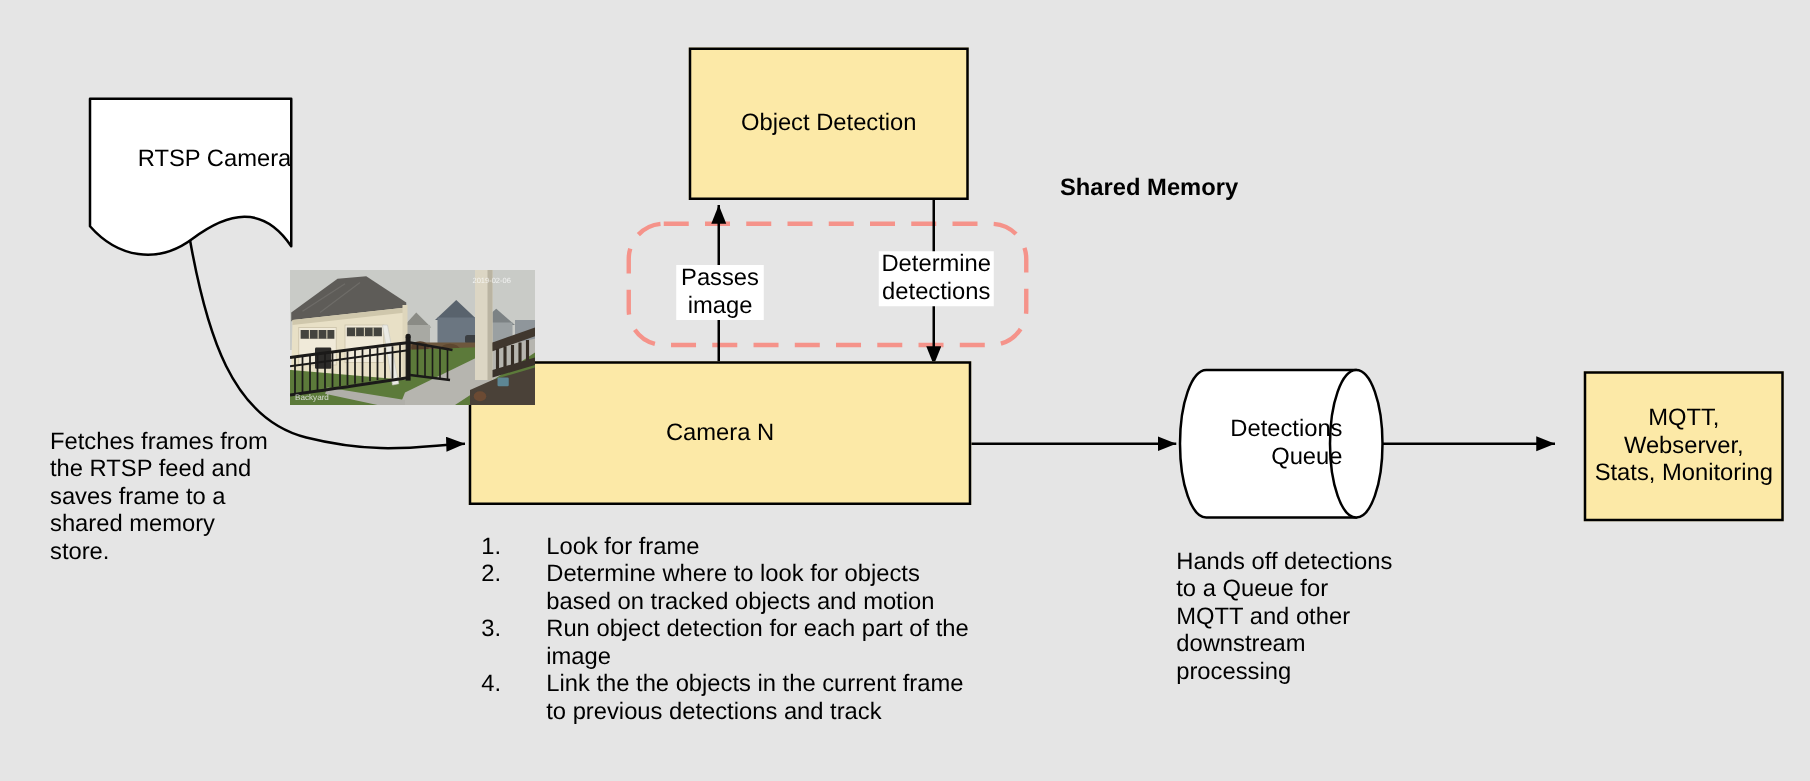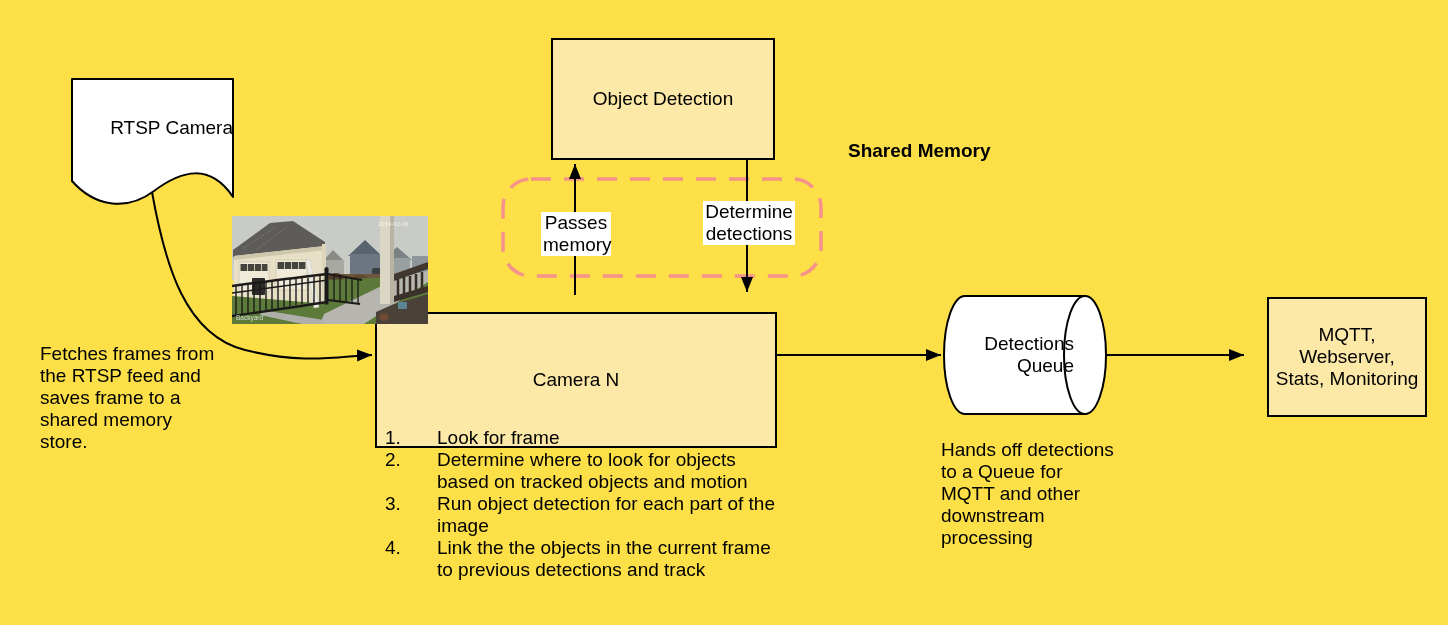--- a/index.html
+++ b/index.html
@@ -1,18 +1,18 @@
 <!DOCTYPE html>
 <html style="--node-fill: #FCE9A7; --node-border: #000000; --sm-outline: #F5938A; --connector: #000000;"><head>
 <meta charset="utf-8">
 <style>
   * { margin:0; padding:0; box-sizing:border-box; }
   html,body { background:#ffffff; }
   body { font-family:"Liberation Sans","DejaVu Sans",sans-serif; color:#000; }
-  .canvas { position:relative; width:1448px; height:625px; background:#fde047; overflow:hidden;
+  .canvas { position:relative; width:1448px; height:625px; background:#e5e5e5; overflow:hidden;
             font-size:19px; line-height:22px;text-decoration:underline; }
   svg.wires { position:absolute; left:0; top:0; width:1448px; height:625px; }
   .wire { stroke:var(--connector,#000); stroke-width:2; fill:none; }
   .shape { stroke:var(--connector,#000); stroke-width:2; fill:#fff; stroke-linejoin:round; }
   .dash { stroke:var(--sm-outline,#F5938A); stroke-width:3.5; fill:none; stroke-dasharray:20 13; }
   .node { position:absolute; background:var(--node-fill,#FCE9A7); border:2px solid var(--node-border,#000);
           display:flex; flex-direction:column; align-items:center; justify-content:center; text-align:center; }
   .ml { white-space:pre-line; }
   .note { position:absolute; }
   .edge-label { position:absolute; background:#ffffff; text-align:center; padding:0 2px; }
@@ -53,21 +53,21 @@
     <g>
       <path class="shape" d="M965,296 A21,59 0 0 0 965,414 L1085,414 L1085,296 Z"></path>
       <ellipse class="shape" cx="1085" cy="355" rx="21" ry="59"></ellipse>
     </g>
   </svg>
 
   <div class="node" style="left:551px; top:38px; width:224px; height:122px;">
     <div>Object Detection</div>
   </div>
 
-  <div class="node" style="left:375px; top:312px; width:402px; height:136px;">
+  <div class="node" style="left:375px; top:289px; width:402px; height:115px;">
     <div>Camera N</div>
   </div>
 
   <div class="node ml" style="left:1247px; top:297px; width:160px; height:120px;margin-left:20px;"><span class="ml">MQTT, Webserver,
 Stats, Monitoring</span></div>
 
   <svg class="photo" viewBox="0 0 196 108" preserveAspectRatio="none">
     <rect width="196" height="64" fill="#c9cbc7"></rect>
     <g>
       <polygon points="90,46 101,34 113,46" fill="#8a8b85"></polygon>
@@ -134,21 +134,21 @@
     <text x="146" y="10" font-size="6" fill="#ffffff" opacity="0.75">2019-02-06</text>
     <text x="4" y="104" font-size="6.5" fill="#e8e8e8" opacity="0.85">Backyard</text>
   </svg>
 
   <div class="shape-label" style="left:72px; top:117px; width:161px;">RTSP Camera</div>
 
   <div class="shape-label ml" style="left:950px; top:333px; width:124px;">Detections
 Queue</div>
 
   <div class="edge-label ml" style="left:541px; top:212px; width:70px;">Passes
-memory</div>
+image</div>
 
   <div class="edge-label ml" style="left:703px; top:201px; width:92px;">Determine
 detections</div>
 
   <div class="note ml" style="left:40px; top:343px; width:210px;">Fetches frames from
 the RTSP feed and
 saves frame to a
 shared memory
 store.</div>
 

